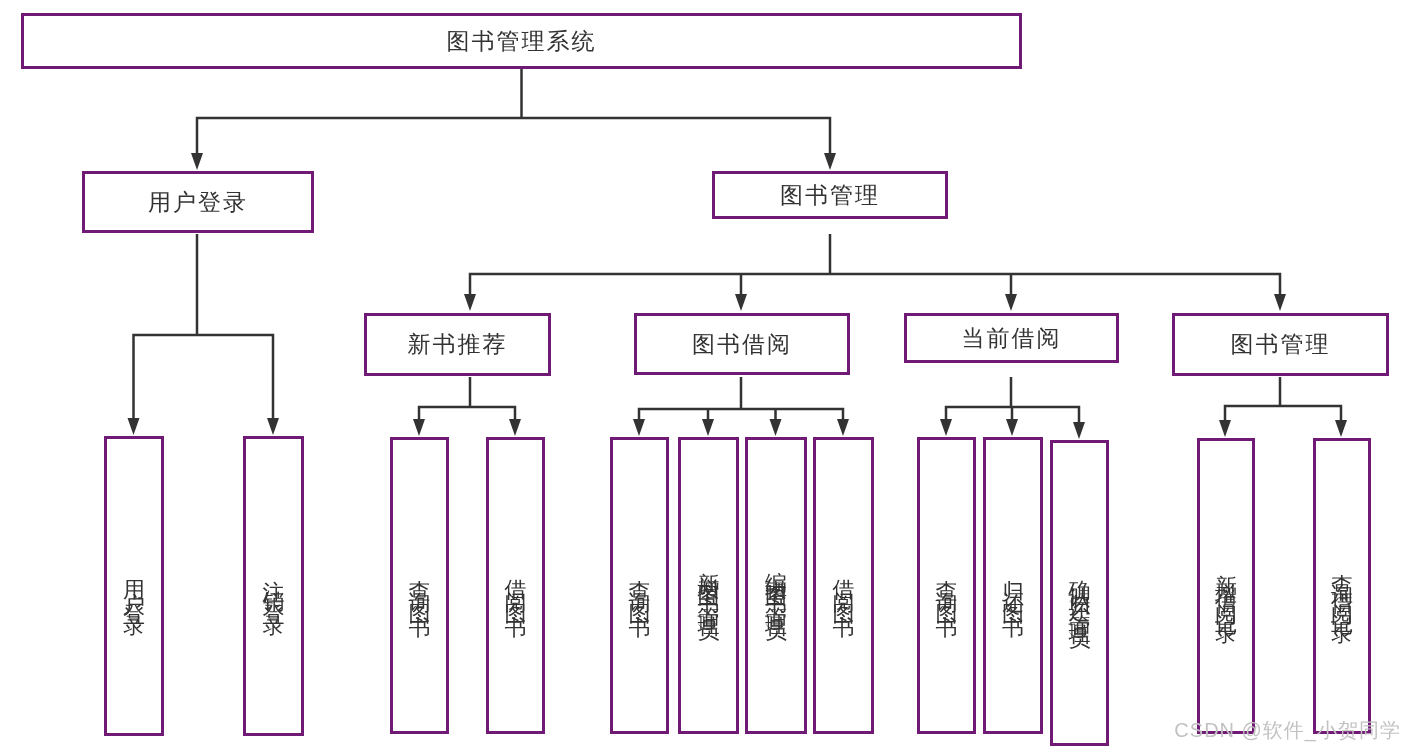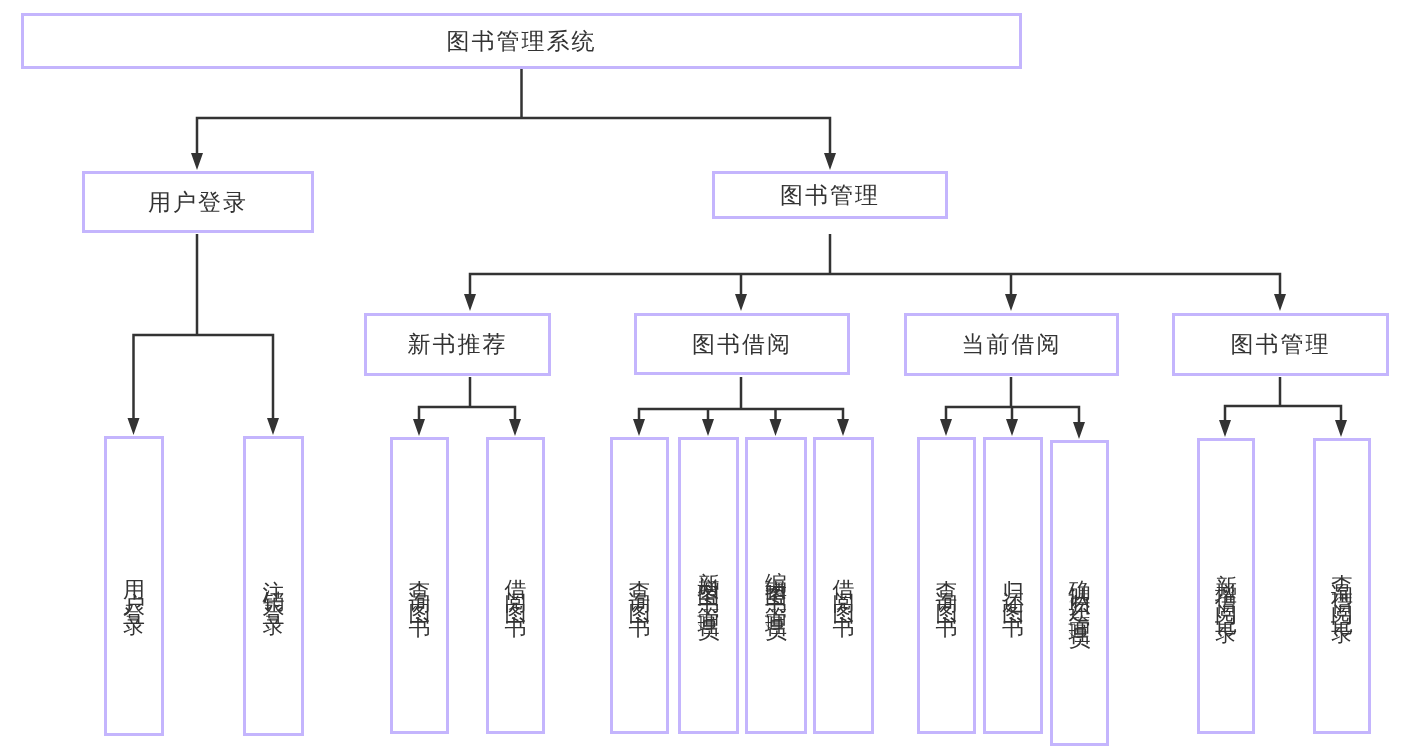--- a/index.html
+++ b/index.html
@@ -14,21 +14,21 @@
   }
   .connectors {
     position: absolute;
     left: 0; top: 0;
     width: 1405px; height: 747px;
     z-index: 1;
   }
   .node {
     position: absolute;
     box-sizing: border-box;
-    border: 3px solid #c4b5fd;
+    border: 3px solid #701a75;
     background: #ffffff;
     display: flex;
     align-items: center;
     justify-content: center;
     z-index: 2;
   }
   .node.h span {
     font-size: 23px;
     letter-spacing: 2px;
     white-space: nowrap;
@@ -129,21 +129,21 @@
   <div class="node h" style="left:712px;top:171px;width:236px;height:48px">
     <span>图书管理</span>
   </div>
 
   <div class="node h" style="left:364px;top:313px;width:187px;height:63px">
     <span>新书推荐</span>
   </div>
   <div class="node h" style="left:634px;top:313px;width:216px;height:62px">
     <span>图书借阅</span>
   </div>
-  <div class="node h" style="left:904px;top:313px;width:215px;height:63px">
+  <div class="node h" style="left:904px;top:313px;width:215px;height:50px">
     <span>当前借阅</span>
   </div>
   <div class="node h" style="left:1172px;top:313px;width:217px;height:63px">
     <span>图书管理</span>
   </div>
 
   <div class="node v" style="left:104px;top:436px;width:60px;height:300px">
     <span>用户登录</span>
   </div>
   <div class="node v" style="left:243px;top:436px;width:61px;height:300px">
@@ -180,14 +180,15 @@
     <span>确认归还（管理员）</span>
   </div>
 
   <div class="node v med" style="left:1197px;top:438px;width:58px;height:296px">
     <span>新增借阅记录</span>
   </div>
   <div class="node v med" style="left:1313px;top:438px;width:58px;height:296px">
     <span>查询借阅记录</span>
   </div>
 
+  <div class="watermark">CSDN @软件_小贺同学</div>
 
 </div>
 
 </body></html>

